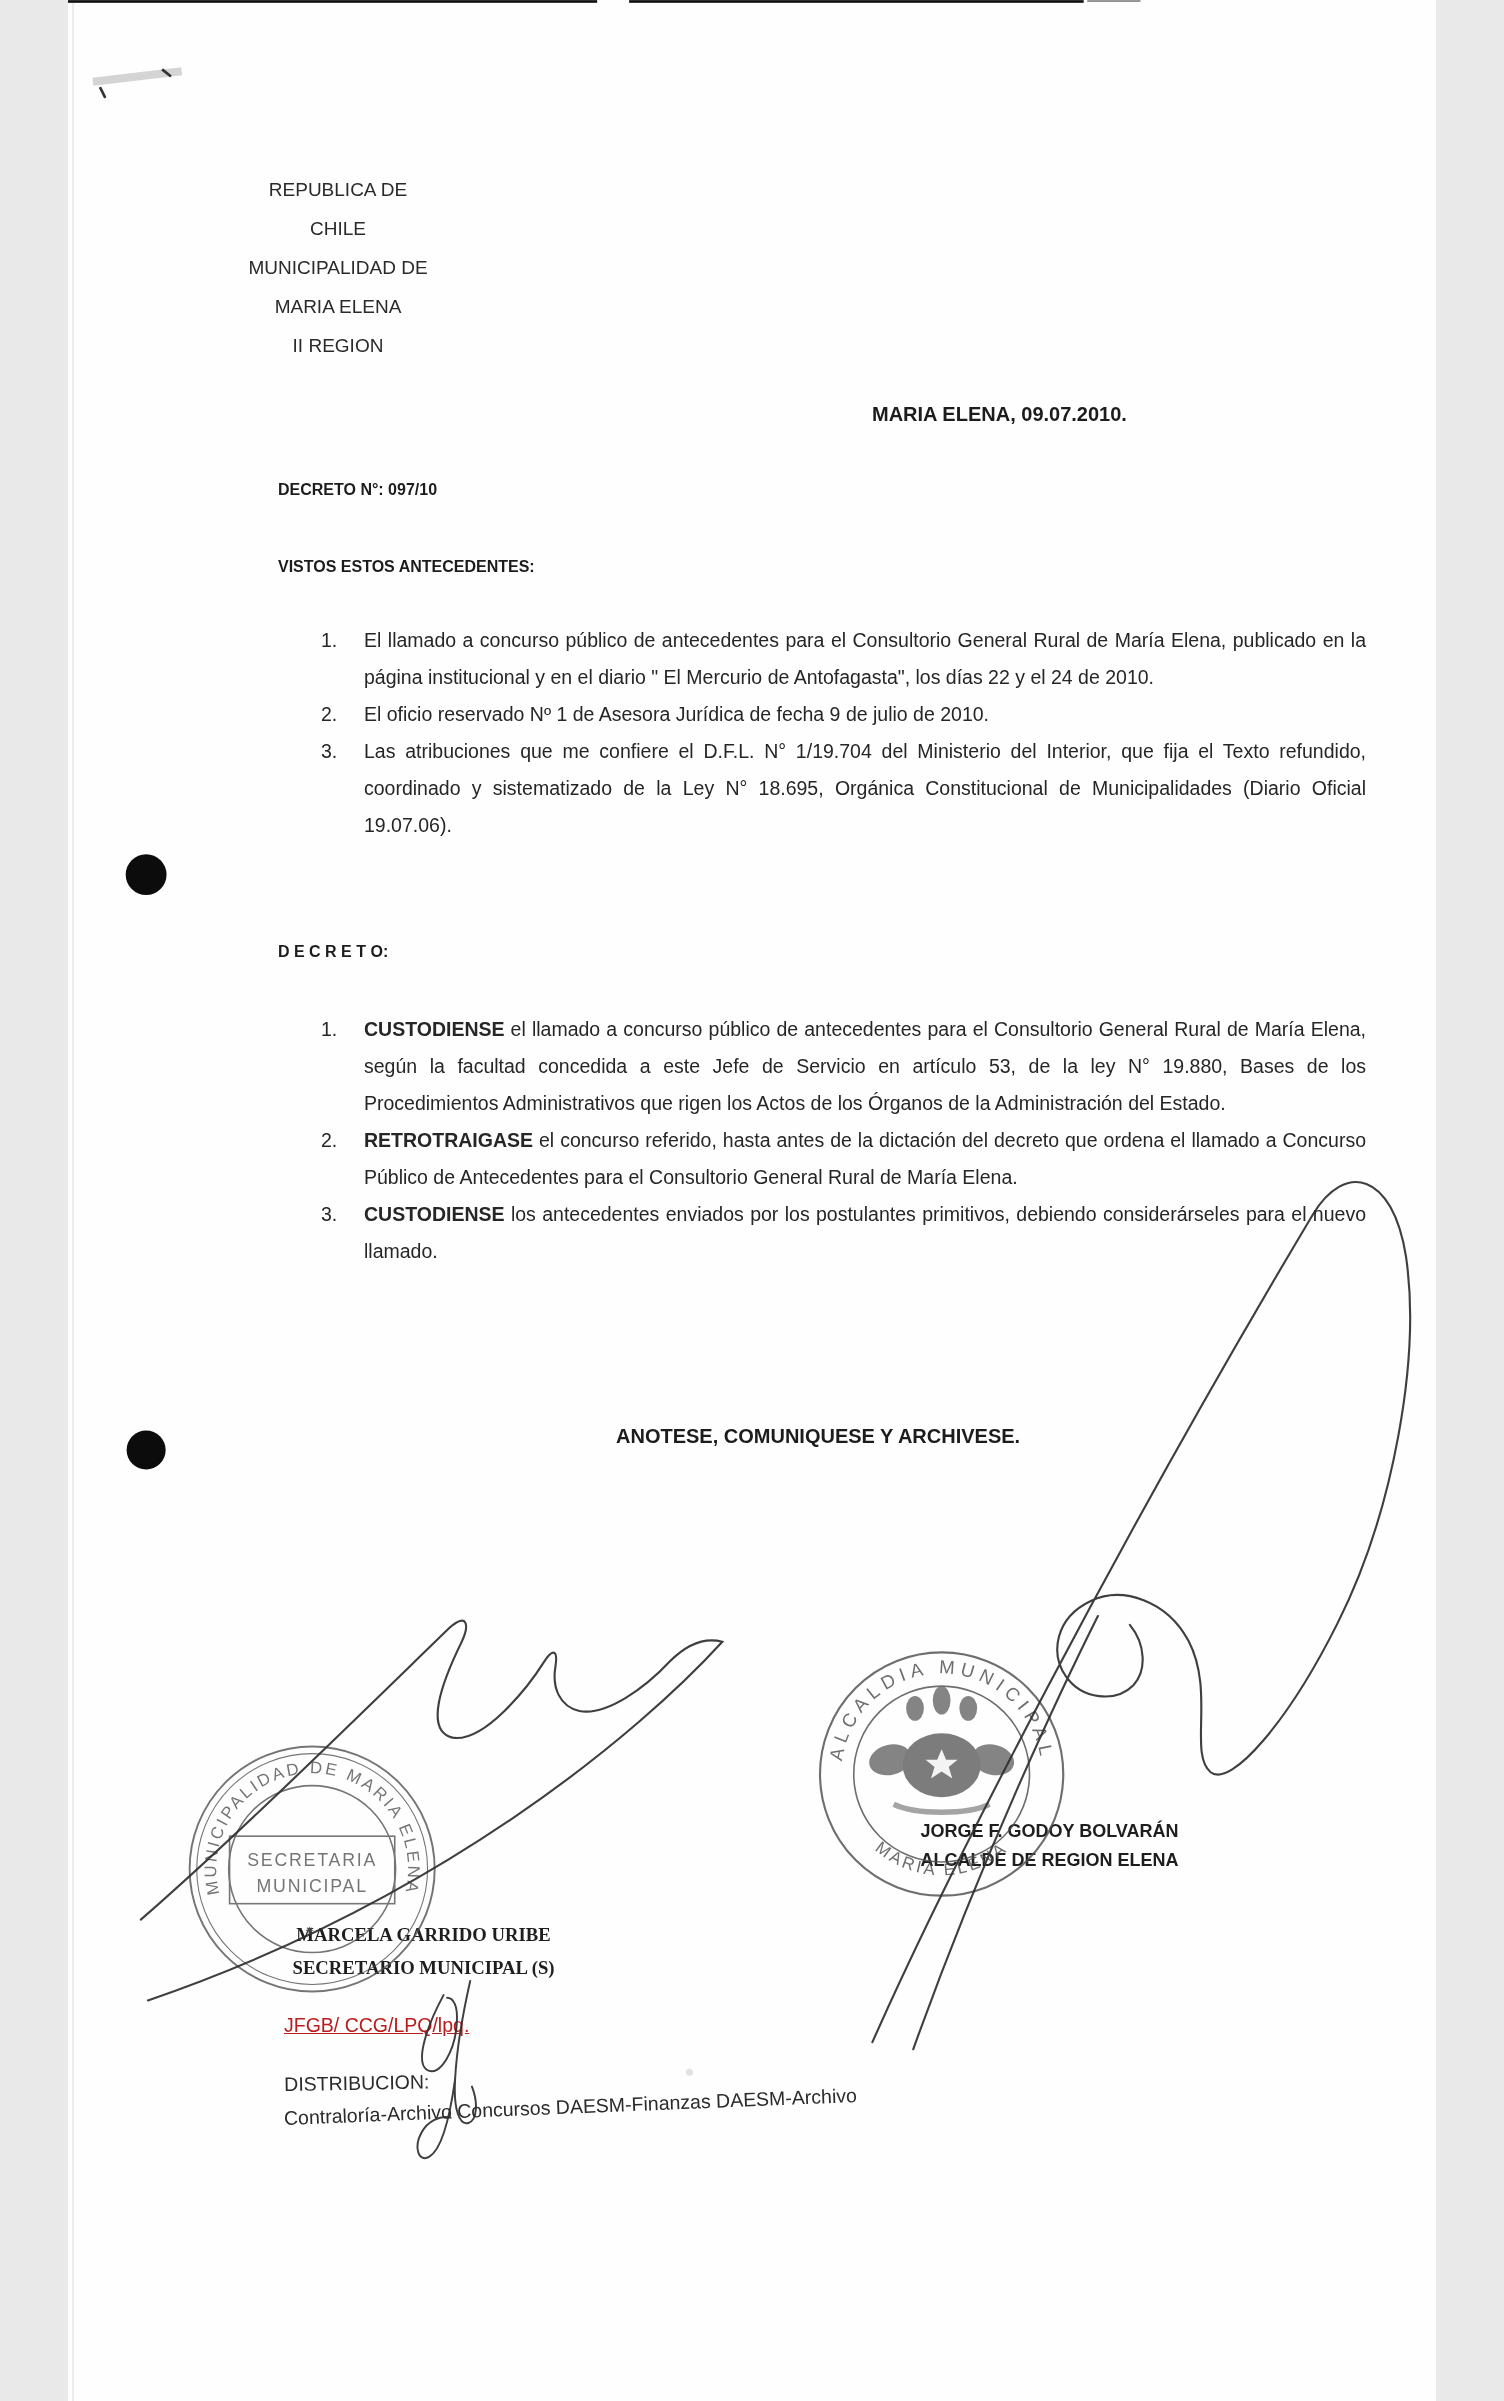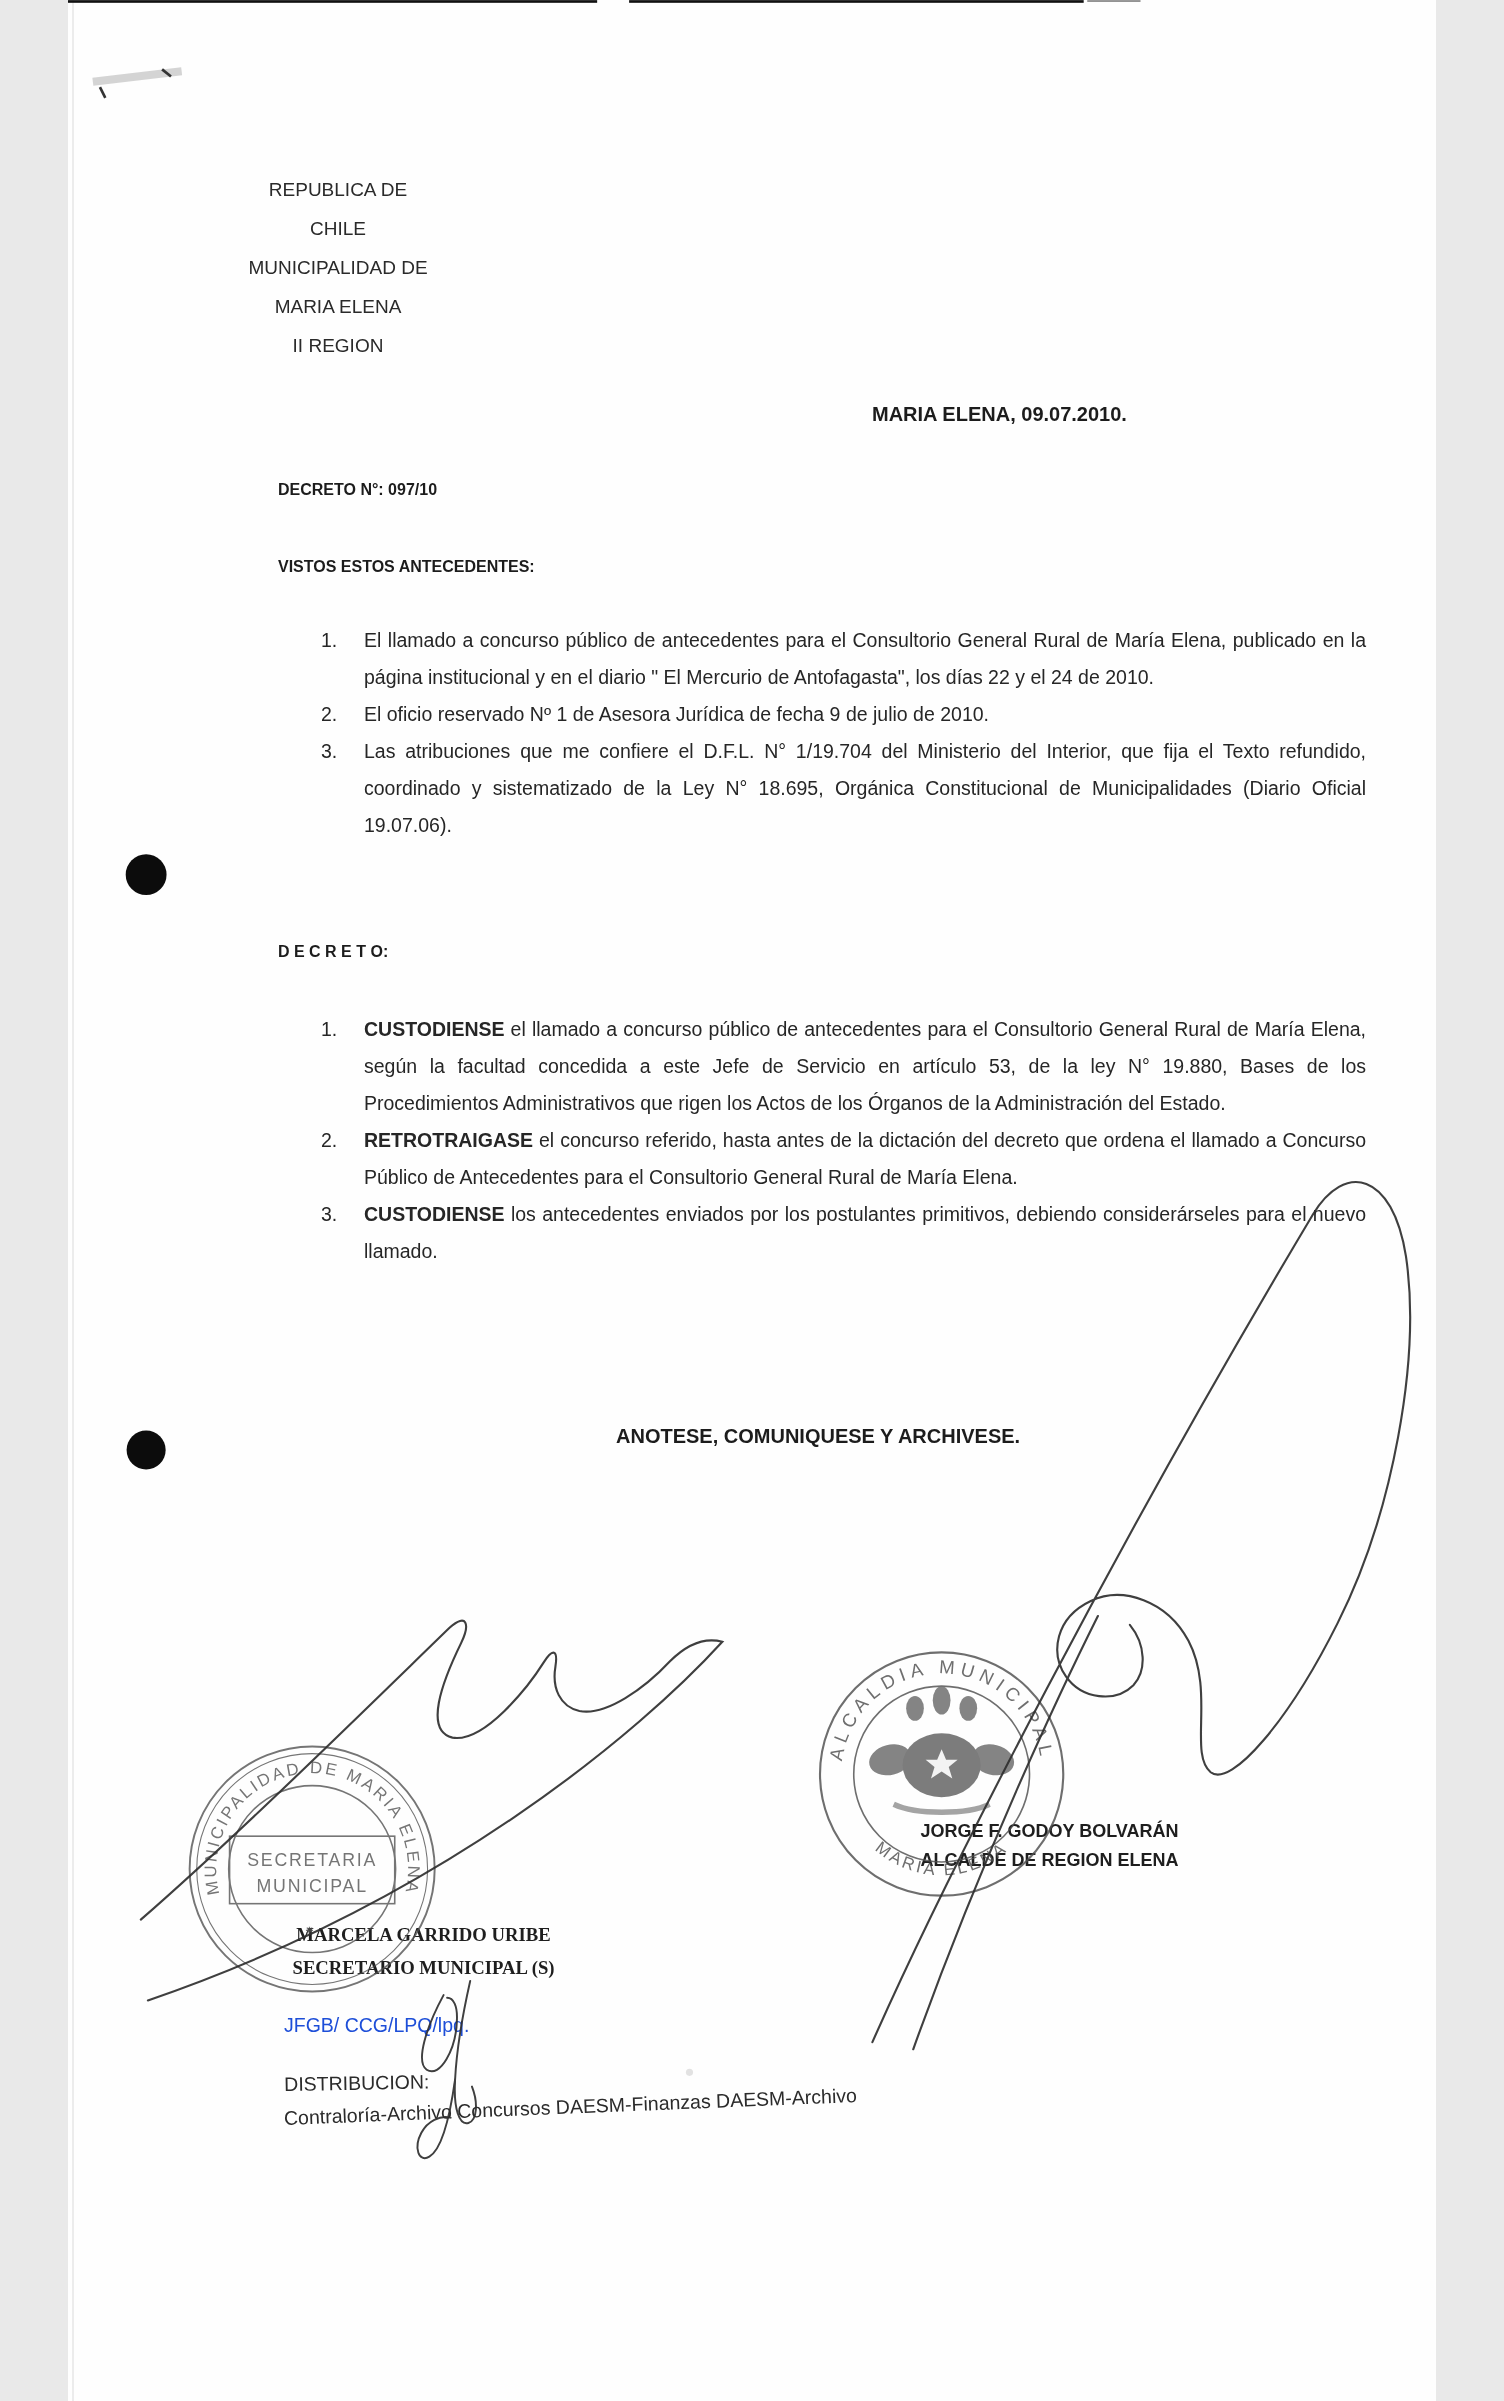--- a/index.html
+++ b/index.html
@@ -15,21 +15,21 @@
   .dateline{left:804px;top:396px;font-size:20px;line-height:37px;text-align:right;}
   .h-line{font-size:16px;line-height:37px;text-align:center;}
   .doc-list{left:253px;width:1048px;font-size:19.5px;line-height:37px;color:#262626;}
   .list-row{display:flex;align-items:flex-start;}
   .num{flex:0 0 43px;}
   .item-text{width:1002px;text-align:justify;}
   .closing{left:548px;top:1418px;font-size:20px;line-height:37px;}
   .name-block{text-align:center;font-weight:bold;color:#1e1e1e;}
   .alcalde-block{left:844px;top:1817px;width:275px;font-size:18px;line-height:29px;}
   .secretario-block{left:209px;top:1918px;width:293px;font-size:18.7px;line-height:33px;font-family:Liberation Serif, serif;}
-  .initials{left:216px;top:2012px;font-size:19.5px;line-height:27px;color:#1d4ed8;}
+  .initials{left:216px;top:2012px;font-size:19.5px;line-height:27px;color:#b91c1c;text-decoration:underline;}
   .dist-head{left:216px;top:2071px;font-size:19.5px;line-height:27px;color:#2b2b2b;
     transform:rotate(-1deg);transform-origin:left top;}
   .dist-line{left:216px;top:2105px;font-size:19.5px;line-height:27px;color:#2b2b2b;
     transform:rotate(-2.3deg);transform-origin:left center;white-space:nowrap;}
   .overlay-svg{position:absolute;left:0;top:0;pointer-events:none;z-index:6;}
   .txt{position:relative;z-index:2;}
   .artifact-band{left:1456px;top:490px;width:48px;height:194px;background:#ededed;z-index:1;}
   .left-edge{left:4.4px;top:0;width:1.8px;height:2401px;background:#ececec;z-index:1;}
 </style>
 </head>

